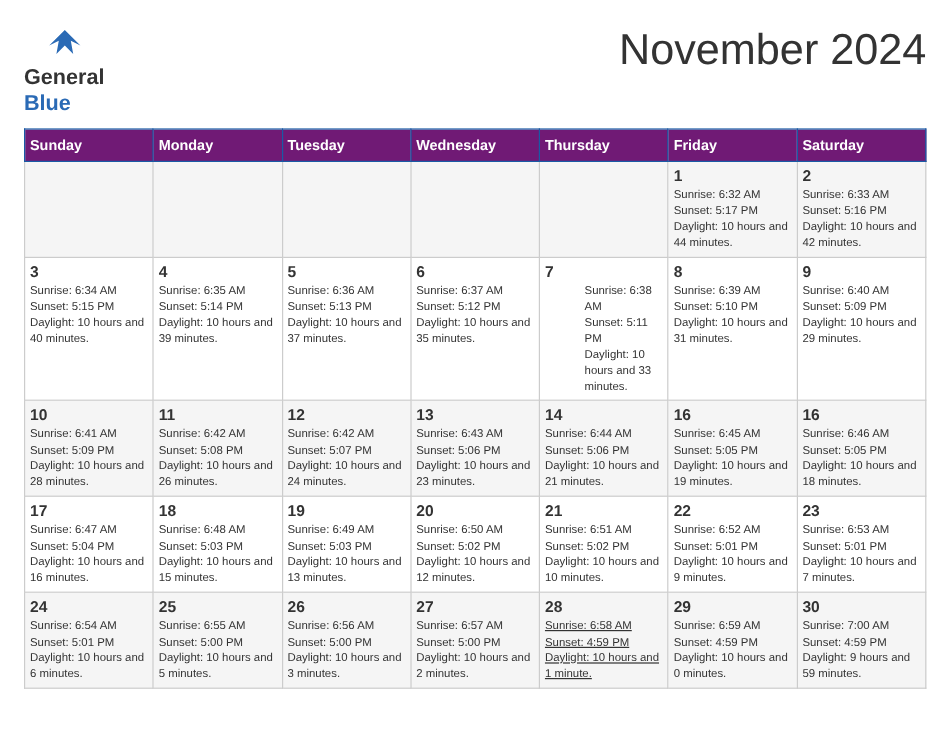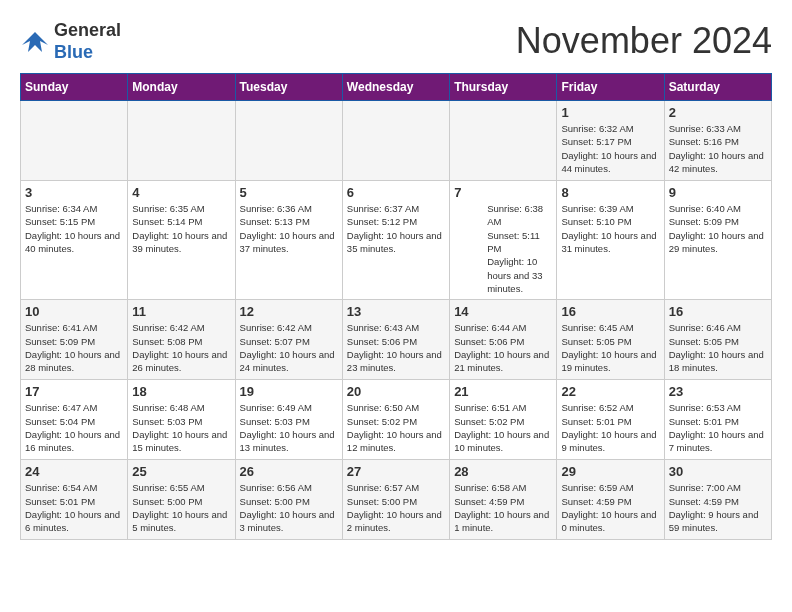--- a/index.html
+++ b/index.html
@@ -13,20 +13,21 @@
     .header {
       display: flex;
       justify-content: space-between;
       align-items: flex-start;
       margin-bottom: 10px;
     }
     .logo {
       display: flex;
       align-items: center;
       gap: 4px;
+      flex-direction: column;
     }
     .logo-text {
       font-size: 18px;
       font-weight: bold;
       color: #333;
       line-height: 1.2;
     }
     .logo-bird {
       width: 30px;
       height: 30px;
@@ -288,21 +289,21 @@
 Daylight: 10 hours and 3 minutes.</div>
         </td>
         <td>
           <span class="day-number">27</span>
           <div class="day-info" style="white-space: pre-line;">Sunrise: 6:57 AM
 Sunset: 5:00 PM
 Daylight: 10 hours and 2 minutes.</div>
         </td>
         <td>
           <span class="day-number">28</span>
-          <div class="day-info" style="white-space: pre-line;">Sunrise: 6:58 AM
+          <div class="day-info" style="white-space: pre-line; text-decoration: underline;">Sunrise: 6:58 AM
 Sunset: 4:59 PM
 Daylight: 10 hours and 1 minute.</div>
         </td>
         <td>
           <span class="day-number">29</span>
           <div class="day-info" style="white-space: pre-line;">Sunrise: 6:59 AM
 Sunset: 4:59 PM
 Daylight: 10 hours and 0 minutes.</div>
         </td>
         <td>

